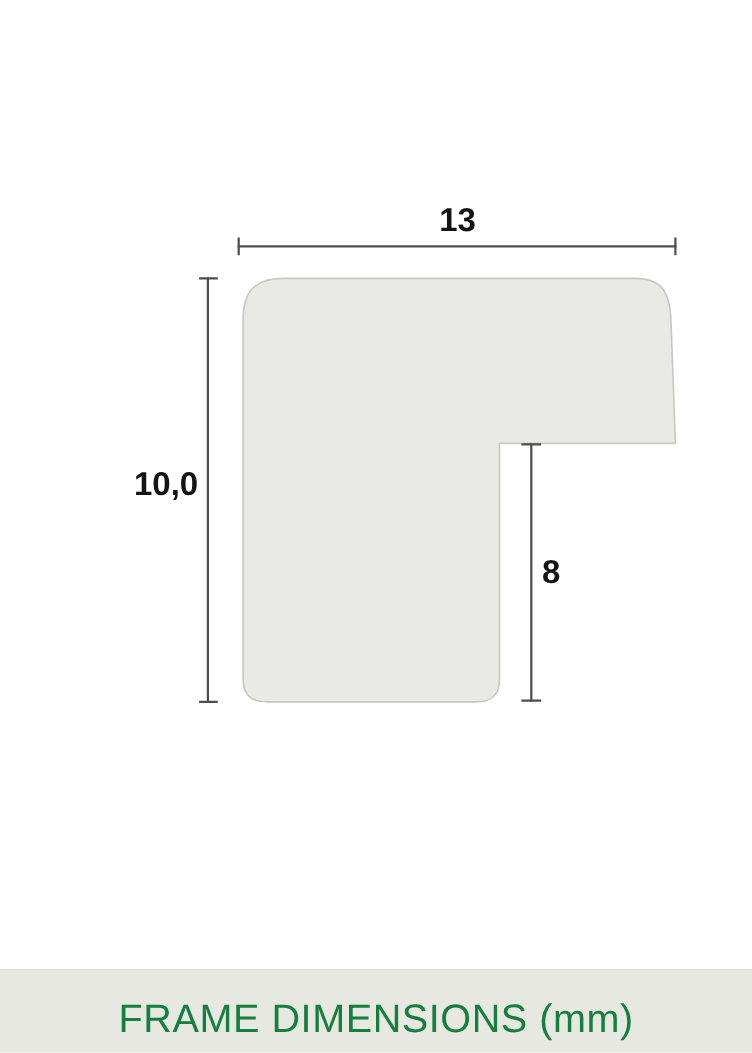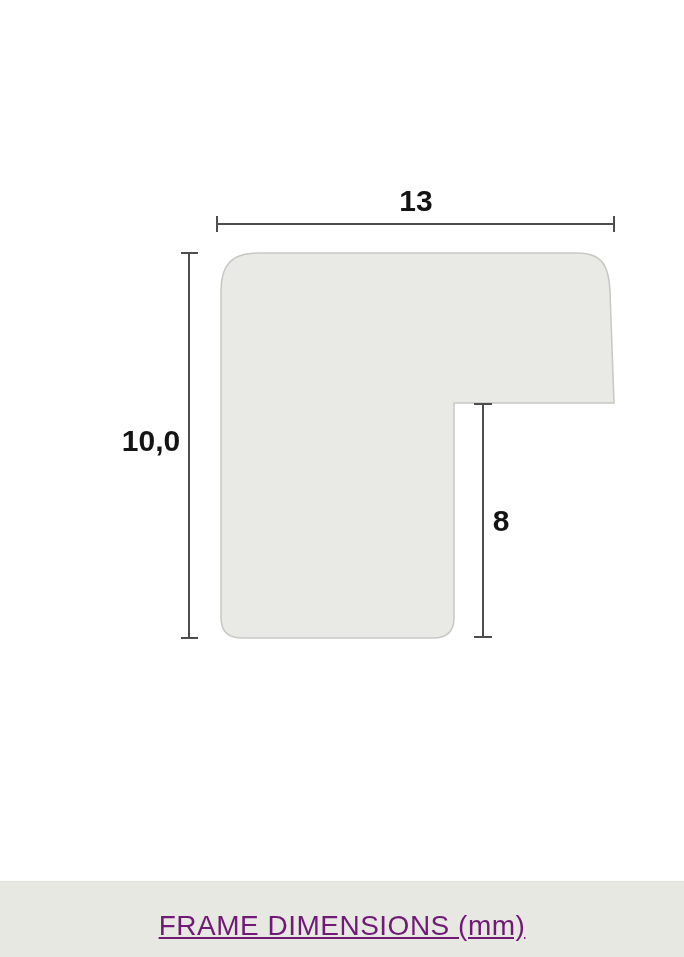--- a/index.html
+++ b/index.html
@@ -61,26 +61,25 @@
     height: 76px;
     background: #e8e8e3;
     border-top: 1px solid #e0e0da;
     box-sizing: border-box;
     display: flex;
     align-items: center;
     justify-content: center;
     padding-top: 12px;
   }
   .footer-caption {
-    font-size: 28px;
+    font-size: 36px;
     font-weight: 500;
     letter-spacing: 0.5px;
-    color: #701a75;
+    color: #15803d;
     white-space: nowrap;
-    text-decoration: underline;
   }
 </style>
 </head>
 <body>
 
 <div class="stage">
 
   <div class="diagram-area">
 
     <svg class="diagram-svg" width="684" height="883" viewBox="0 0 684 883">

